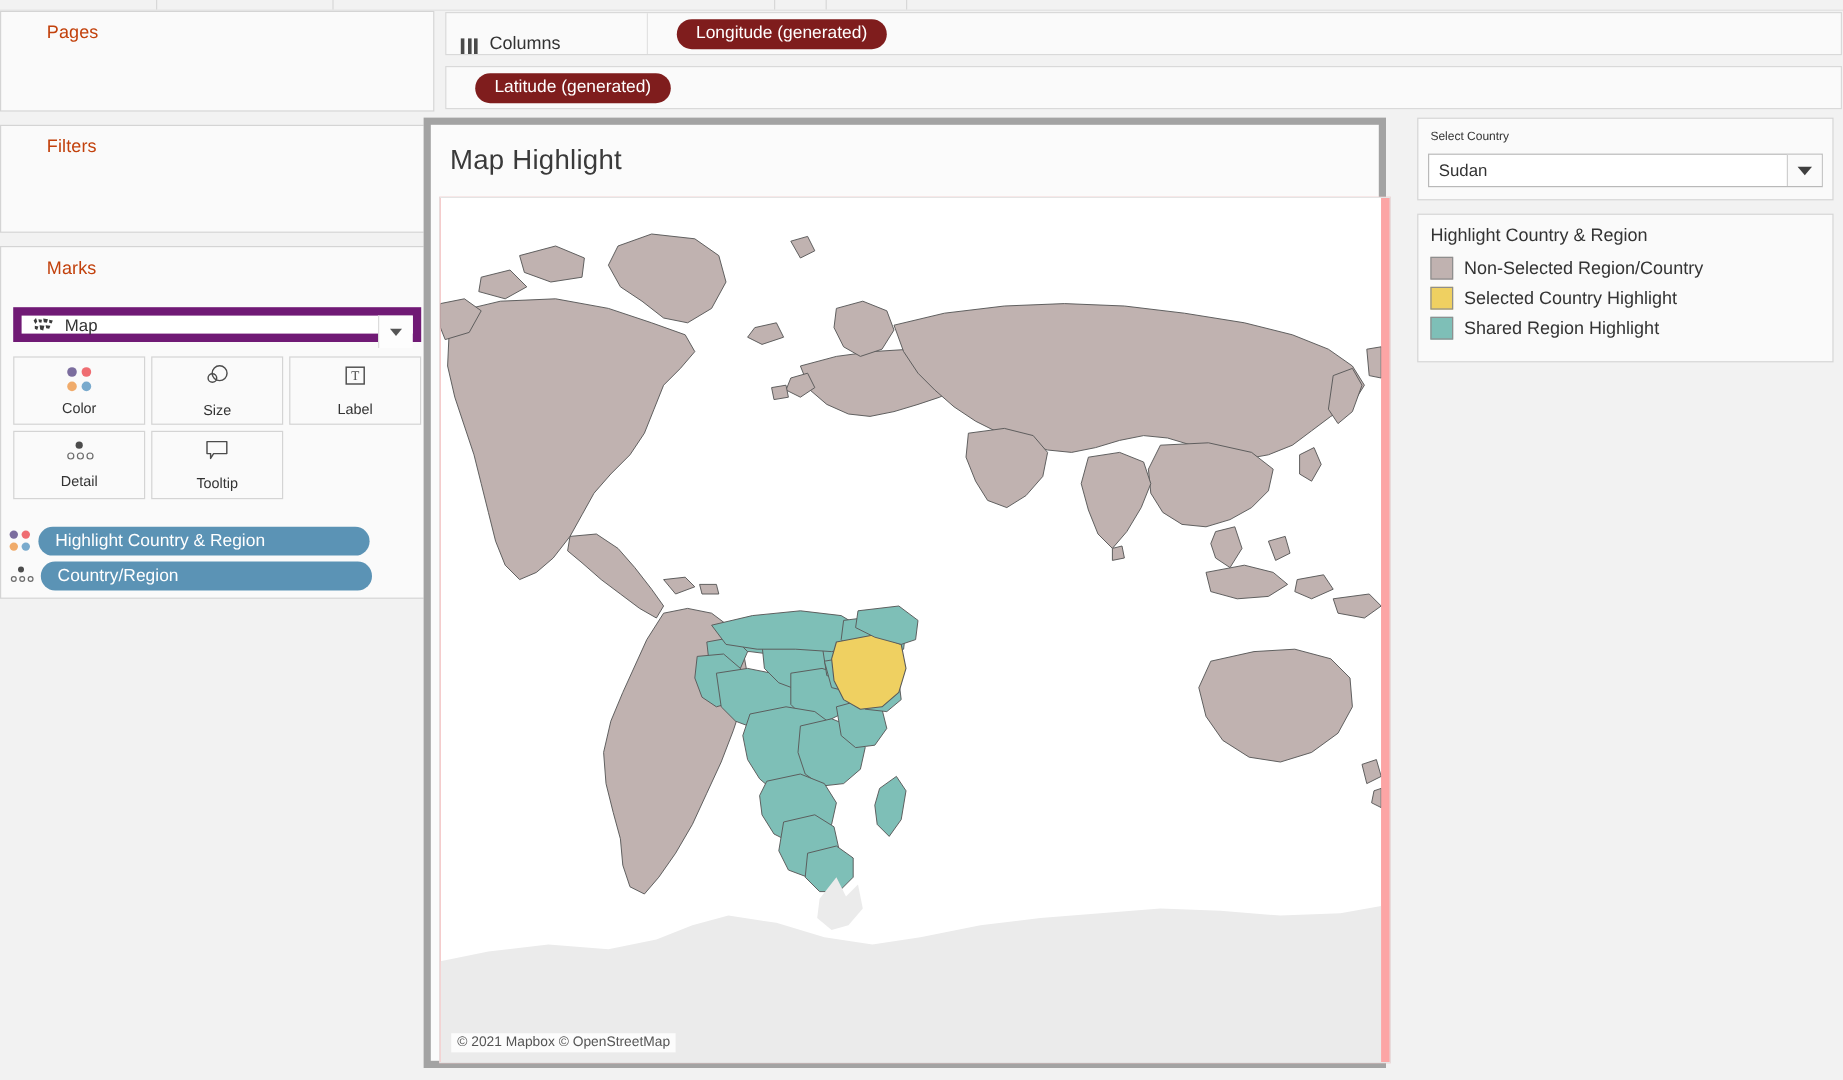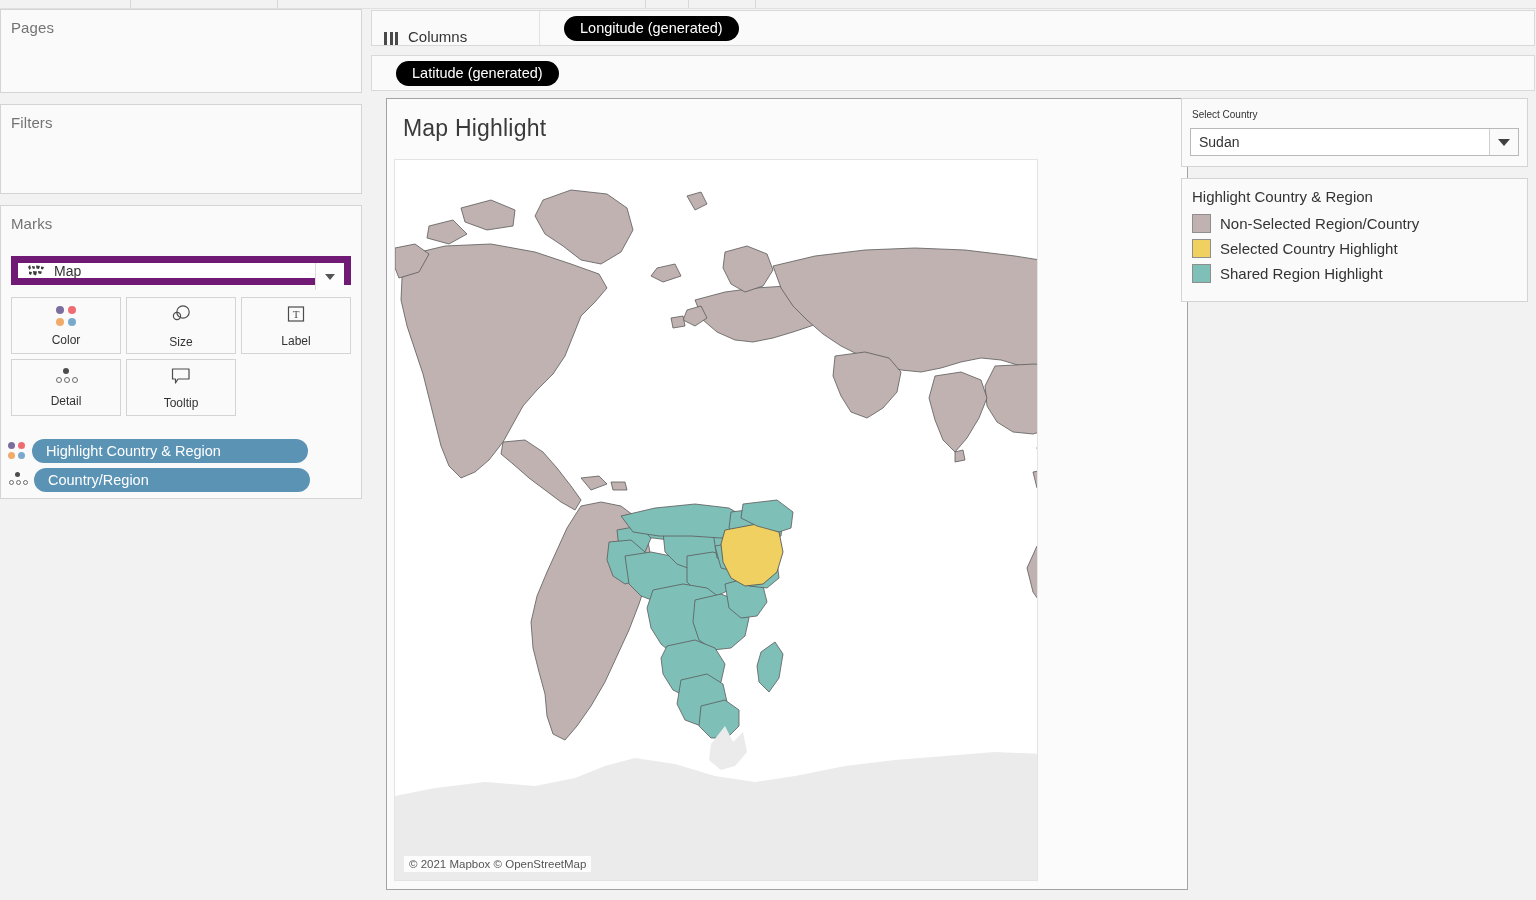--- a/index.html
+++ b/index.html
@@ -12,21 +12,21 @@
   }
   .app{position:relative;width:1536px;height:900px;}
 
   
   .topstrip{position:absolute;left:0;top:0;width:1536px;height:8px;background:#f2f2f2;border-bottom:1px solid #e0e0e0;}
   .topdiv{position:absolute;top:0;width:1px;height:8px;background:#d8d8d8;}
 
   
   .leftcol{position:absolute;left:0;top:9px;width:362px;}
   .card{background:#fafafa;border:1px solid #d4d4d4;box-sizing:border-box;}
-  .card-title{font-size:15px;color:#737373;padding:9px 0 0 10px;letter-spacing:.1px;}
+  .card-title{font-size:15px;color:#c2410c;padding:9px 0 0 10px;letter-spacing:.1px;margin-left:28px;}
   #pages-card{height:84px;}
   #filters-card{height:90px;margin-top:11px;}
   #marks-card{margin-top:11px;height:294px;position:relative;}
 
   
   .mark-select{
     position:absolute;left:10px;top:50px;width:340px;height:29px;
     background:#fff;border:7px solid #701a75;box-sizing:border-box;
     display:flex;align-items:center;
   }
@@ -85,28 +85,28 @@
   .col-ico span{width:3px;background:#4a4a4a;}
   .col-ico span:nth-child(1){height:13px;}
   .col-ico span:nth-child(2){height:13px;}
   .col-ico span:nth-child(3){height:13px;}
   .row-ico{display:flex;flex-direction:column;gap:3px;width:15px;}
   .row-ico em{display:block;height:2.5px;background:#4a4a4a;}
   .row-ico em:nth-child(1){width:15px;}
   .row-ico em:nth-child(2){width:15px;}
   .row-ico em:nth-child(3){width:15px;}
   .green-pill{
-    height:25px;background:#000000;border-radius:13px;color:#fff;font-size:14.5px;
+    height:25px;background:#7f1d1d;border-radius:13px;color:#fff;font-size:14.5px;
     display:flex;align-items:center;padding:0 16px;margin-left:24px;
   }
 
   
-  #view{position:absolute;left:386px;top:98px;width:802px;height:792px;background:#fbfbfb;border:1px solid #a3a3a3;box-sizing:border-box;}
+  #view{position:absolute;left:353px;top:98px;width:802px;height:792px;background:#fbfbfb;border:6px solid #a3a3a3;box-sizing:border-box;}
   #view-title{position:absolute;left:16px;top:16px;font-size:23px;color:#3a3a3a;letter-spacing:.2px;}
-  #map-canvas{position:absolute;left:7px;top:60px;width:644px;height:722px;background:#fca5a5;border:1px solid #e4e4e4;box-sizing:border-box;overflow:hidden;}
+  #map-canvas{position:absolute;left:7px;top:60px;width:793px;height:722px;background:#fca5a5;border:1px solid #e4e4e4;box-sizing:border-box;overflow:hidden;}
   #map-canvas svg{display:block;}
   .attrib{
     position:absolute;left:9px;bottom:8px;background:rgba(255,255,255,.82);
     font-size:11.5px;color:#555;padding:2px 5px;
   }
 
   
   .rightcol{position:absolute;left:1181px;top:98px;width:347px;}
   #filter-card{background:#fafafa;border:1px solid #d4d4d4;box-sizing:border-box;padding:10px 8px 10px 8px;}
   #filter-card .flabel{font-size:10px;color:#333;margin:0 0 8px 2px;}

